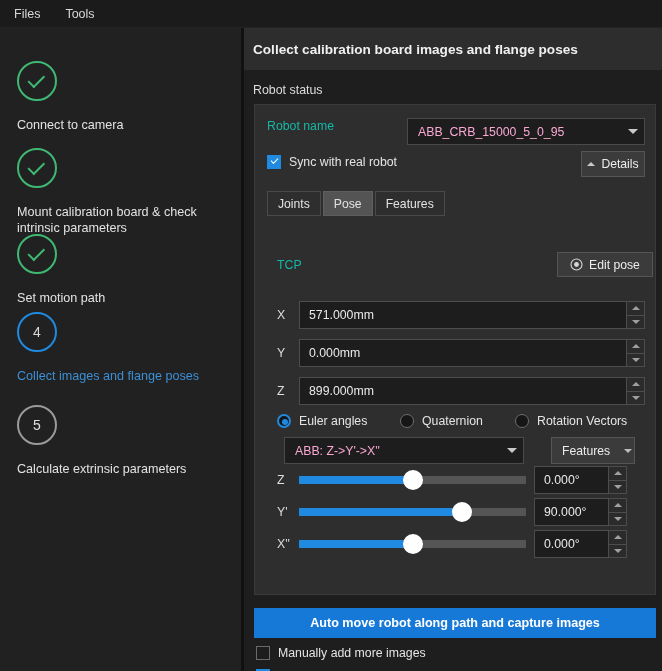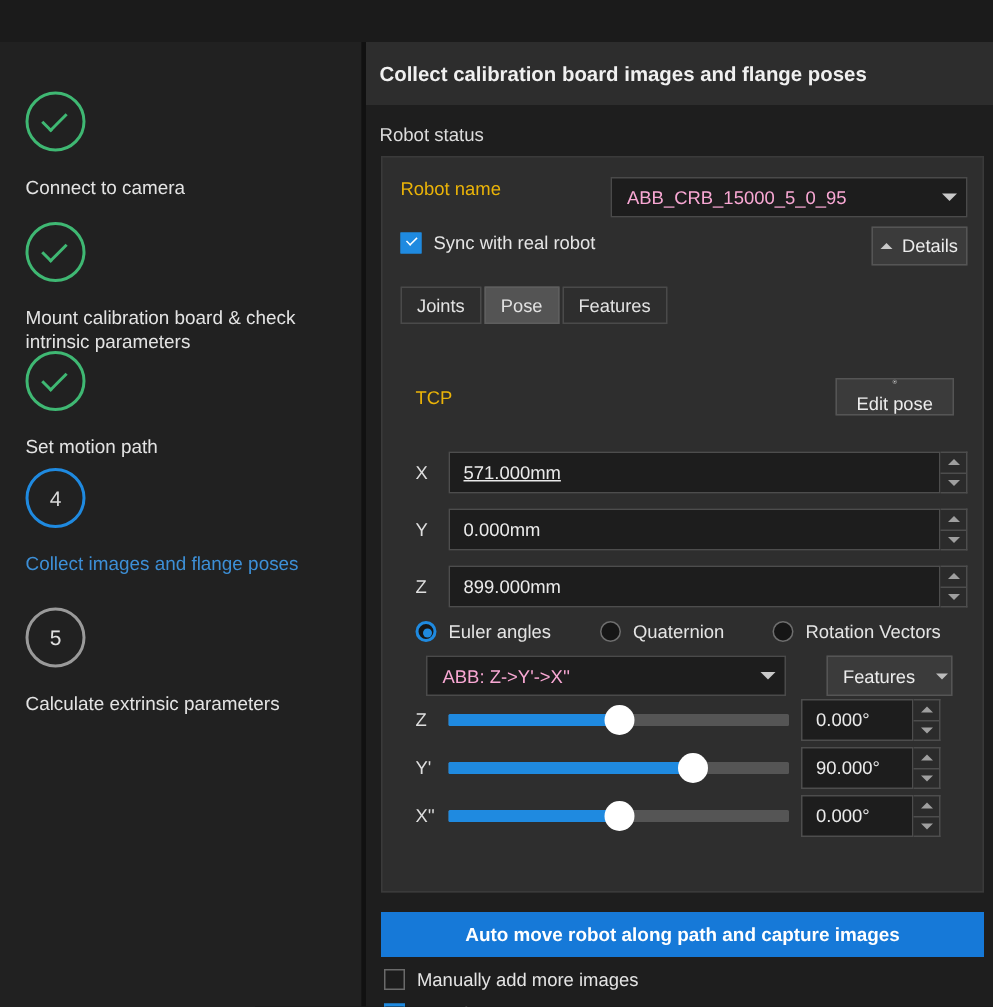--- a/index.html
+++ b/index.html
@@ -78,21 +78,21 @@
     position: absolute; left: 9px; top: 55px;
     font-size: 12.4px; color: #dcdcdc;
   }
 
   .groupbox {
     position: absolute; left: 10px; top: 76px; width: 402px; height: 491px;
     background: #2e2e2e; border: 1px solid #3a3a3a;
   }
 
   .row { position: absolute; display: flex; align-items: center; }
-  .fld-label { font-size: 12.3px; color: #eab308; }
+  .fld-label { font-size: 12.3px; color: #14b8a6; }
 
   
   .combo {
     background: #1d1d1d; border: 1px solid #4a4a4a;
     height: 27px; display: flex; align-items: center;
     padding: 0 6px 0 10px; font-size: 12.3px; color: #f9a8d4;
     justify-content: space-between;
   }
   .caret-down {
     width: 0; height: 0;
@@ -210,20 +210,24 @@
 
   .bottom-cb { position: absolute; left: 12px; }
 
   .target-icon { display:block; }
 </style>
 </head>
 <body>
 
 <div id="app">
 
+  <div class="menubar">
+    <div class="menu-item">Files</div>
+    <div class="menu-item">Tools</div>
+  </div>
 
   <div class="sidebar">
 
     <div class="step" style="top:41px;">
       <div class="step-circle">
         <span class="check"></span>
       </div>
       <div class="step-label">Connect to camera</div>
     </div>
 
@@ -293,31 +297,31 @@
           <span>Pose</span>
         </div>
         <div class="tab">
           <span>Features</span>
         </div>
       </div>
 
       <div class="fld-label" style="position:absolute; left:22px; top:153px;">TCP</div>
 
 
-      <div class="btn" style="position:absolute; left:302px; top:147px; width:79px; height:25px;flex-direction:column;">
+      <div class="btn" style="position:absolute; left:302px; top:147px; width:96px; height:25px;">
         <svg class="target-icon" width="13" height="13" viewBox="0 0 13 13">
           <circle cx="6.5" cy="6.5" r="5.5" fill="none" stroke="#d8d8d8" stroke-width="1.1"></circle>
           <circle cx="6.5" cy="6.5" r="2.4" fill="#d8d8d8"></circle>
         </svg>
         <span>Edit pose</span>
       </div>
 
       <div class="slider-lbl" style="position:absolute; left:22px; top:203px;">X</div>
       <div class="spin" style="position:absolute; left:44px; top:196px;">
-        <div class="spin-field" style="width:328px;text-decoration:underline;">571.000mm</div>
+        <div class="spin-field" style="width:328px;">571.000mm</div>
         <div class="spin-btns">
           <div class="spin-b">
               <span class="tri-up"></span>
             </div>
           <div class="spin-b">
               <span class="tri-dn"></span>
             </div>
         </div>
       </div>
 

